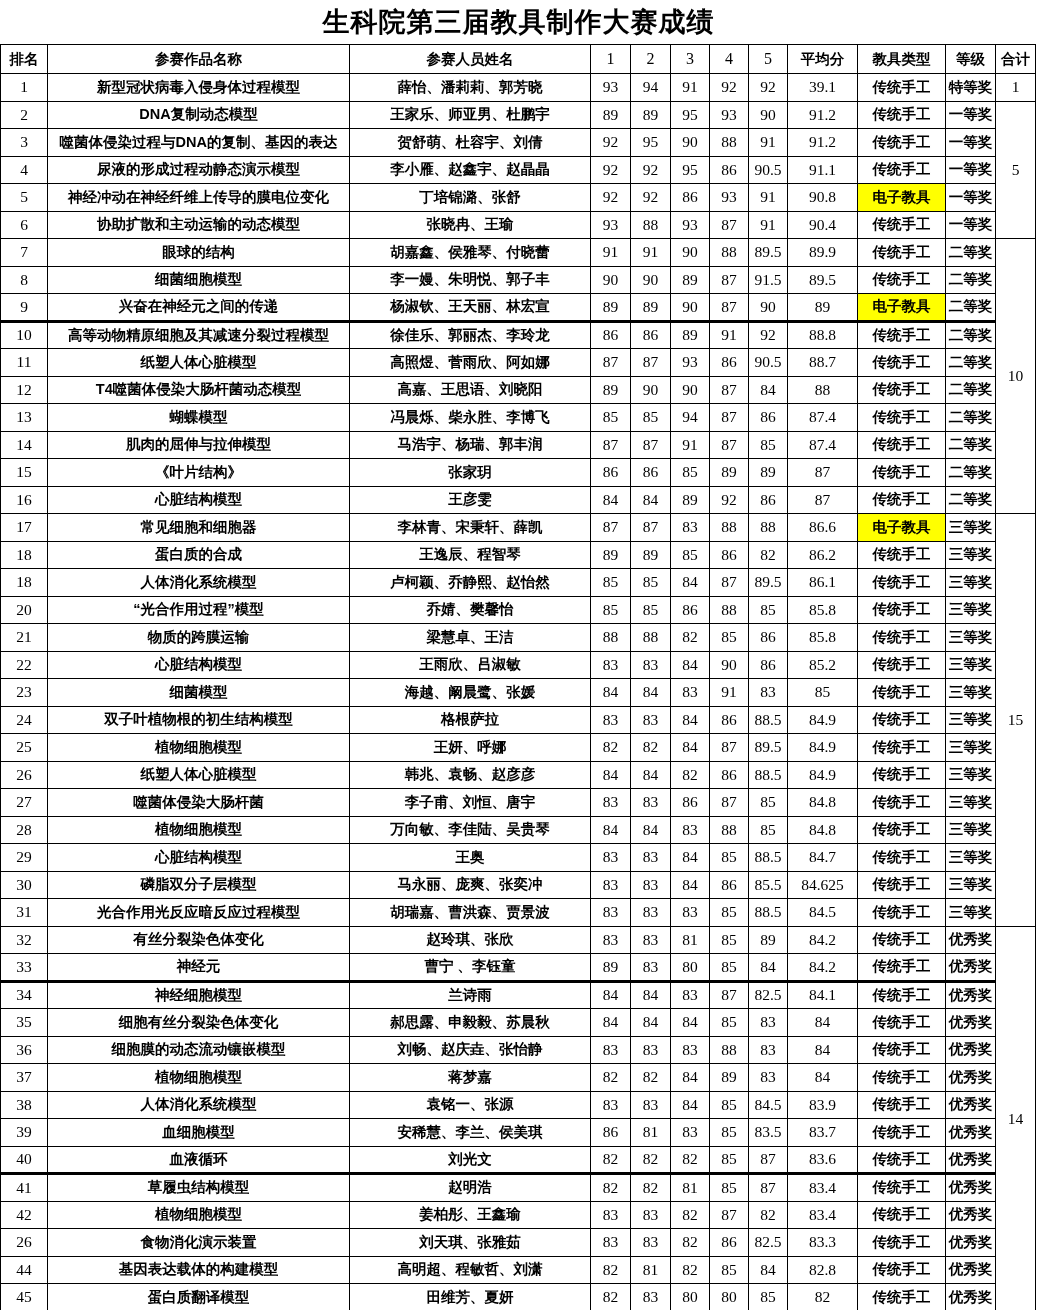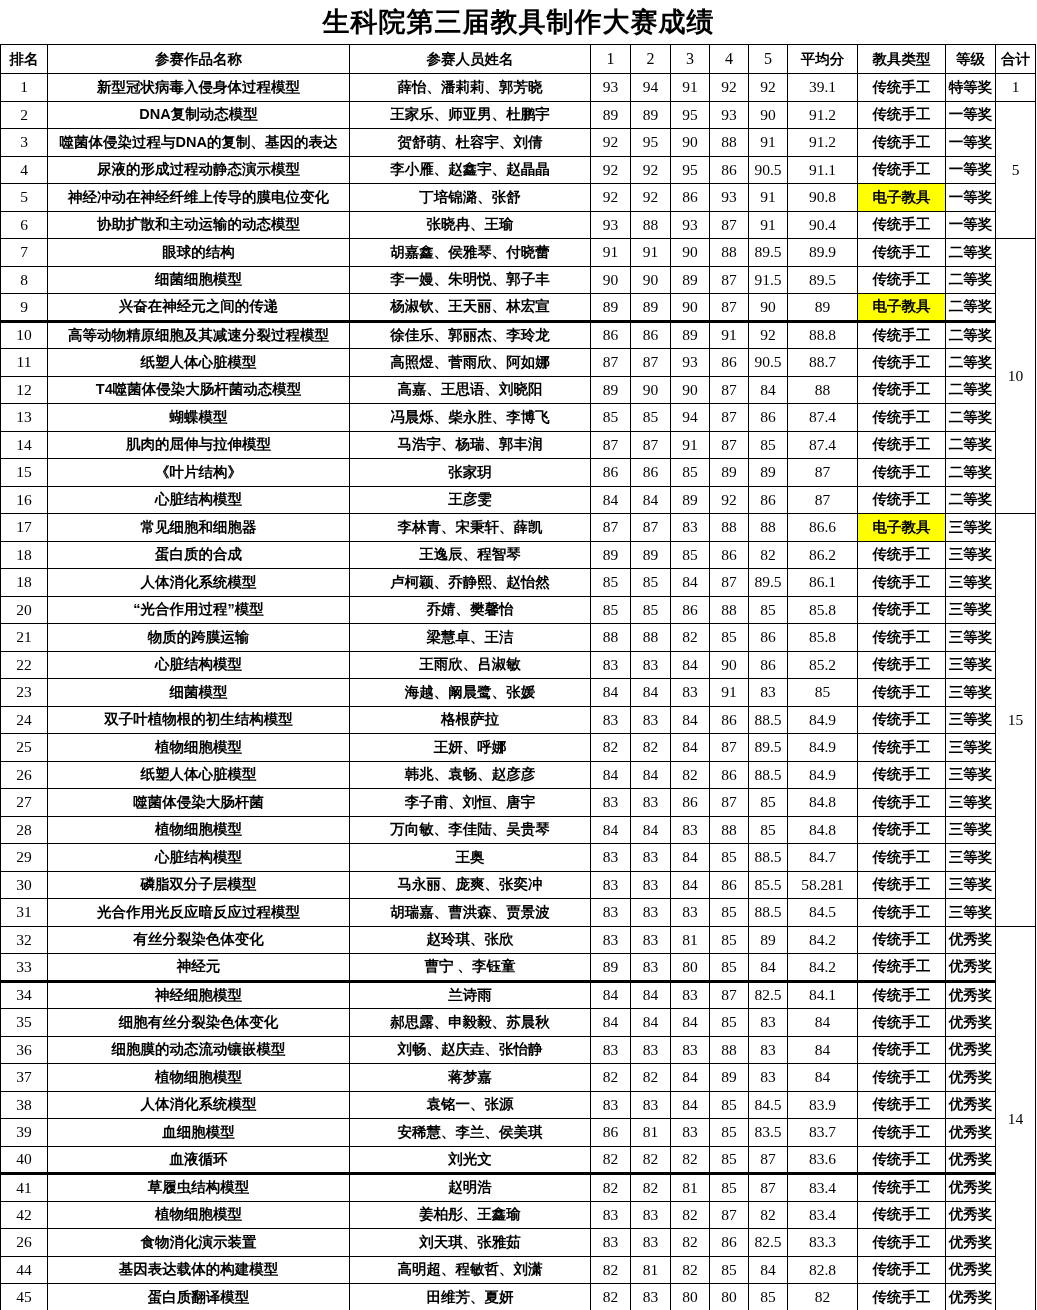--- a/index.html
+++ b/index.html
@@ -477,21 +477,21 @@
         </tr>
         <tr>
           <td class="num">30</td>
           <td class="cjk">磷脂双分子层模型</td>
           <td class="cjk">马永丽、庞爽、张奕冲</td>
           <td class="num">83</td>
           <td class="num">83</td>
           <td class="num">84</td>
           <td class="num">86</td>
           <td class="num">85.5</td>
-          <td class="num">58.281</td>
+          <td class="num">84.625</td>
           <td class="cjk">传统手工</td>
           <td class="cjk">三等奖</td>
         </tr>
         <tr>
           <td class="num">31</td>
           <td class="cjk">光合作用光反应暗反应过程模型</td>
           <td class="cjk">胡瑞嘉、曹洪森、贾景波</td>
           <td class="num">83</td>
           <td class="num">83</td>
           <td class="num">83</td>

